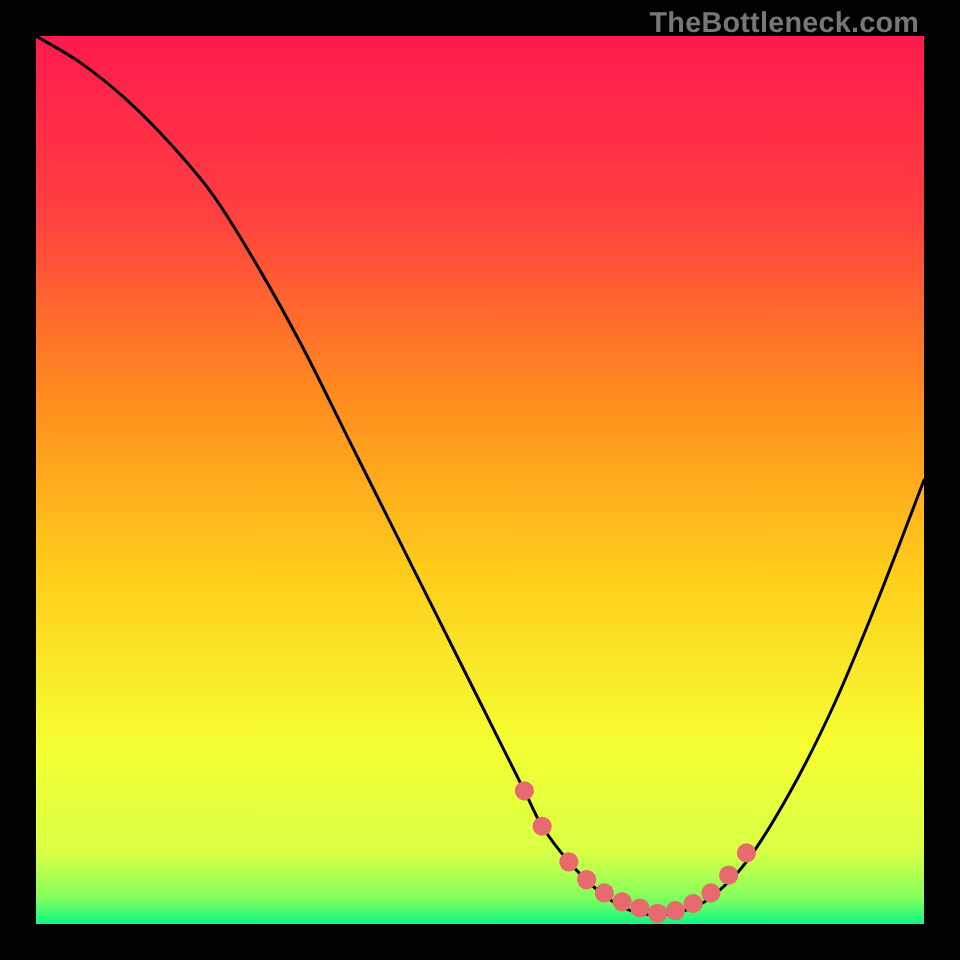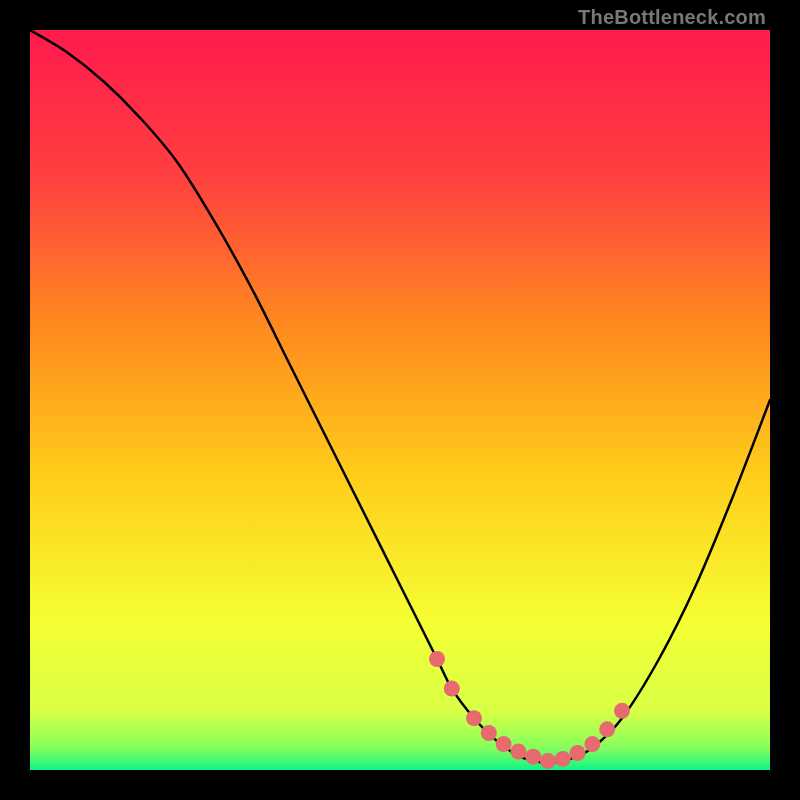--- a/index.html
+++ b/index.html
@@ -38,21 +38,21 @@
     top: 0;
     left: 0;
     width: 100%;
     height: 100%;
   }
   .watermark {
     position: absolute;
     top: 6px;
     right: 34px;
     font-family: Arial, Helvetica, sans-serif;
-    font-size: 20px;
+    font-size: 24px;
     font-weight: 600;
     color: #777;
     letter-spacing: 0.2px;
   }
 </style>
 </head>
 <body>
 
 <div class="frame">
   <div class="plot-area">

